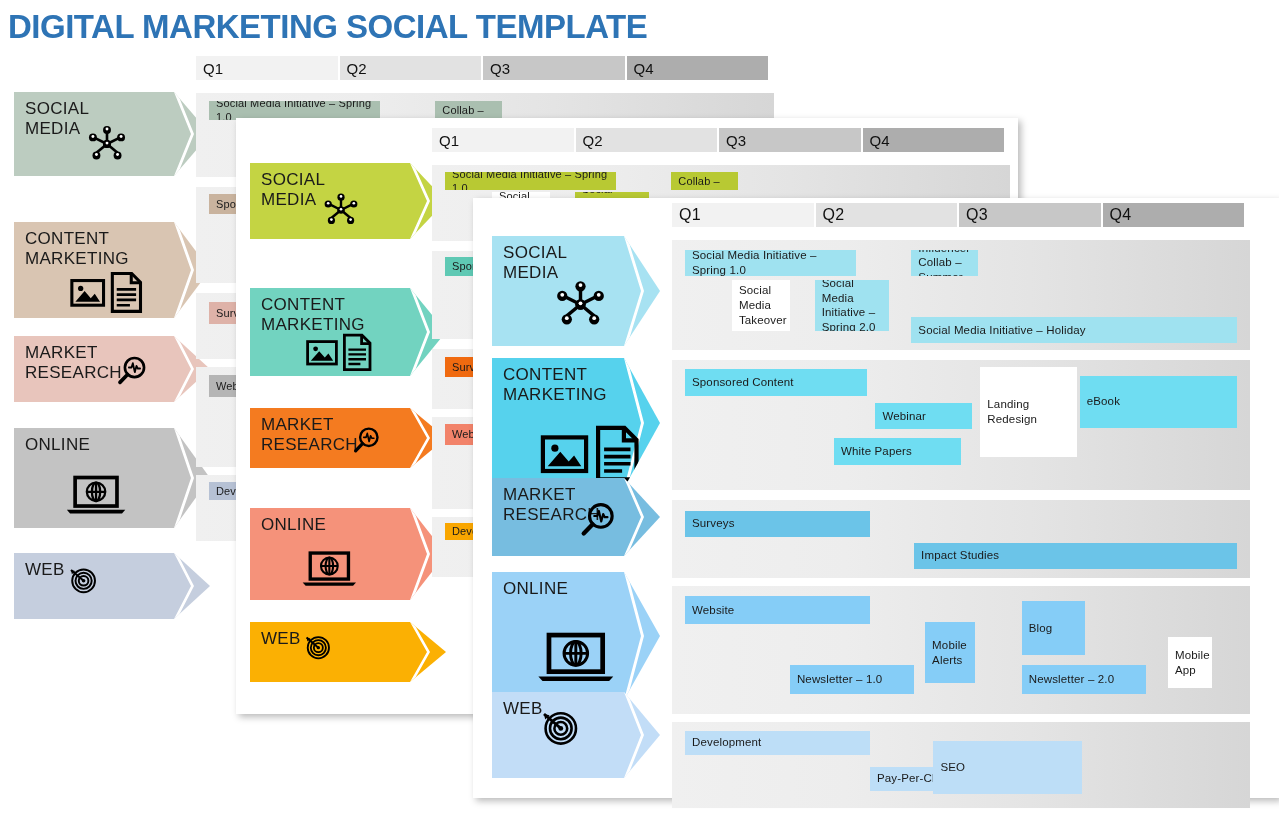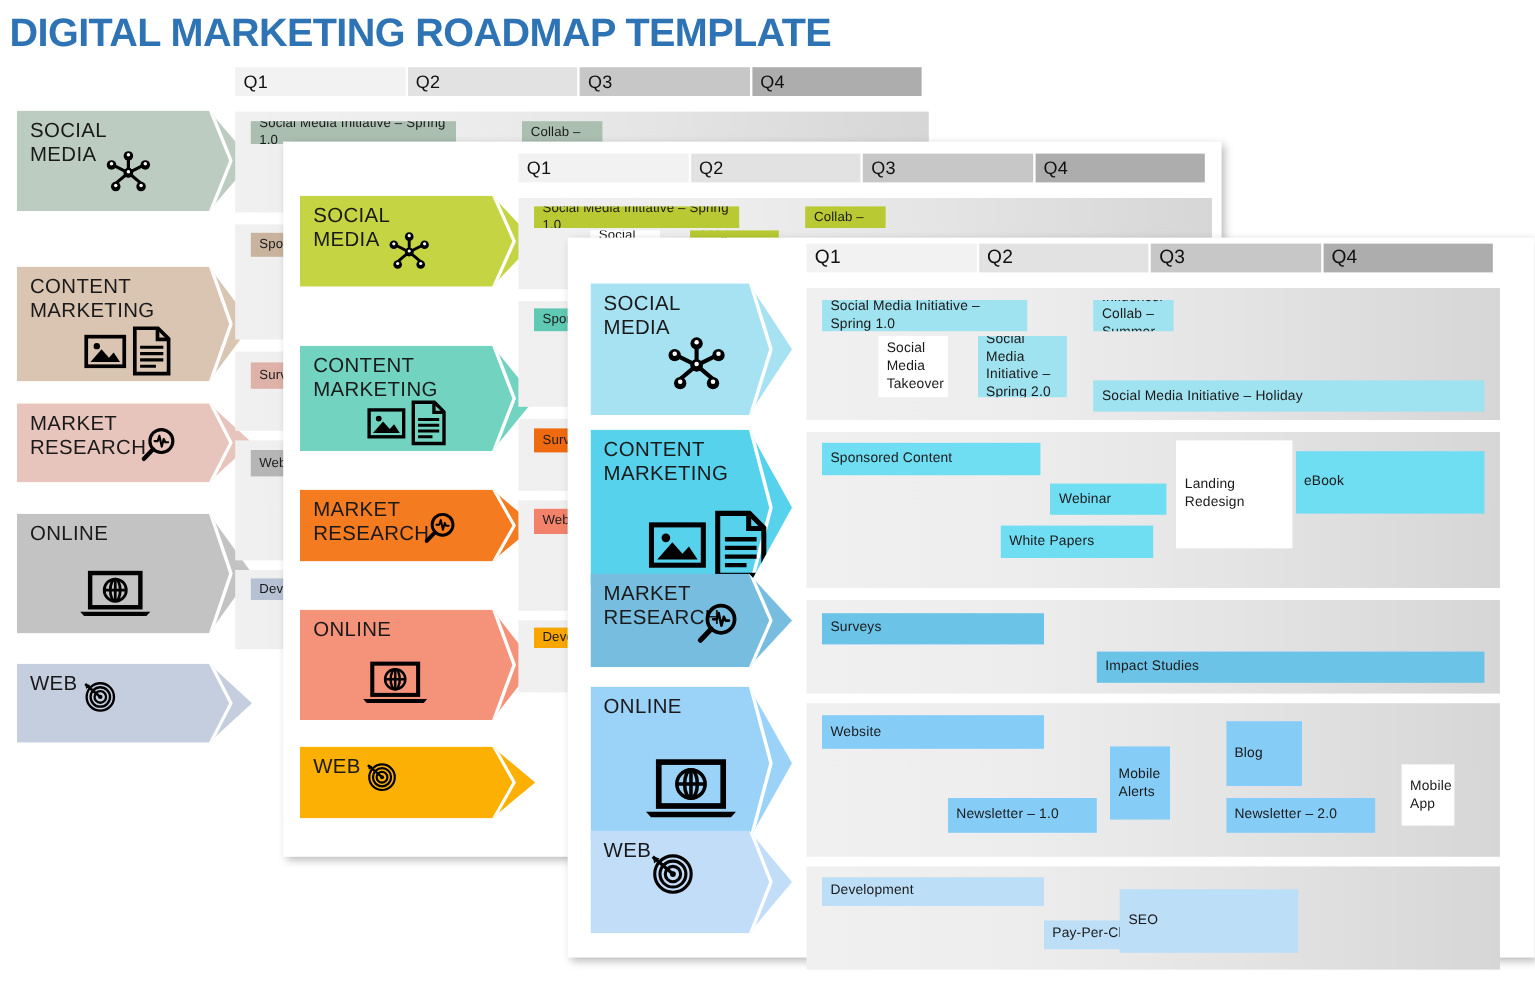--- a/index.html
+++ b/index.html
@@ -74,21 +74,21 @@
   }
   .bar.mid{display:flex;align-items:center;}
 
   svg{display:block;}
 </style>
 </head>
 <body>
 
 <div id="stage">
 
-  <div class="title">DIGITAL MARKETING ROADMAP TEMPLATE</div>
+  <div class="title">DIGITAL MARKETING SOCIAL TEMPLATE</div>
 
   <div id="cards-host">
       <div class="card" style="left: -10px; top: -10px; width: 800px; height: 660px; z-index: 10; background: transparent;">
         <div class="qhead" style="left: 206px; top: 66px; width: 574px;">
           <div class="qcell q1" style="width: 141.5px; margin-right: 2px; background: rgb(242, 242, 242); font-size: 15px;">Q1</div>
           <div class="qcell q2" style="width: 141.5px; margin-right: 2px; background: rgb(226, 226, 226); font-size: 15px;">Q2</div>
           <div class="qcell q3" style="width: 141.5px; margin-right: 2px; background: rgb(199, 199, 199); font-size: 15px;">Q3</div>
           <div class="qcell q4" style="width: 141.5px; margin-right: 2px; background: rgb(173, 173, 173); font-size: 15px;">Q4</div>
         </div>
         <div class="chev" style="left: 24px; top: 102px; width: 196px; height: 84px; background: rgb(188, 204, 192);">

